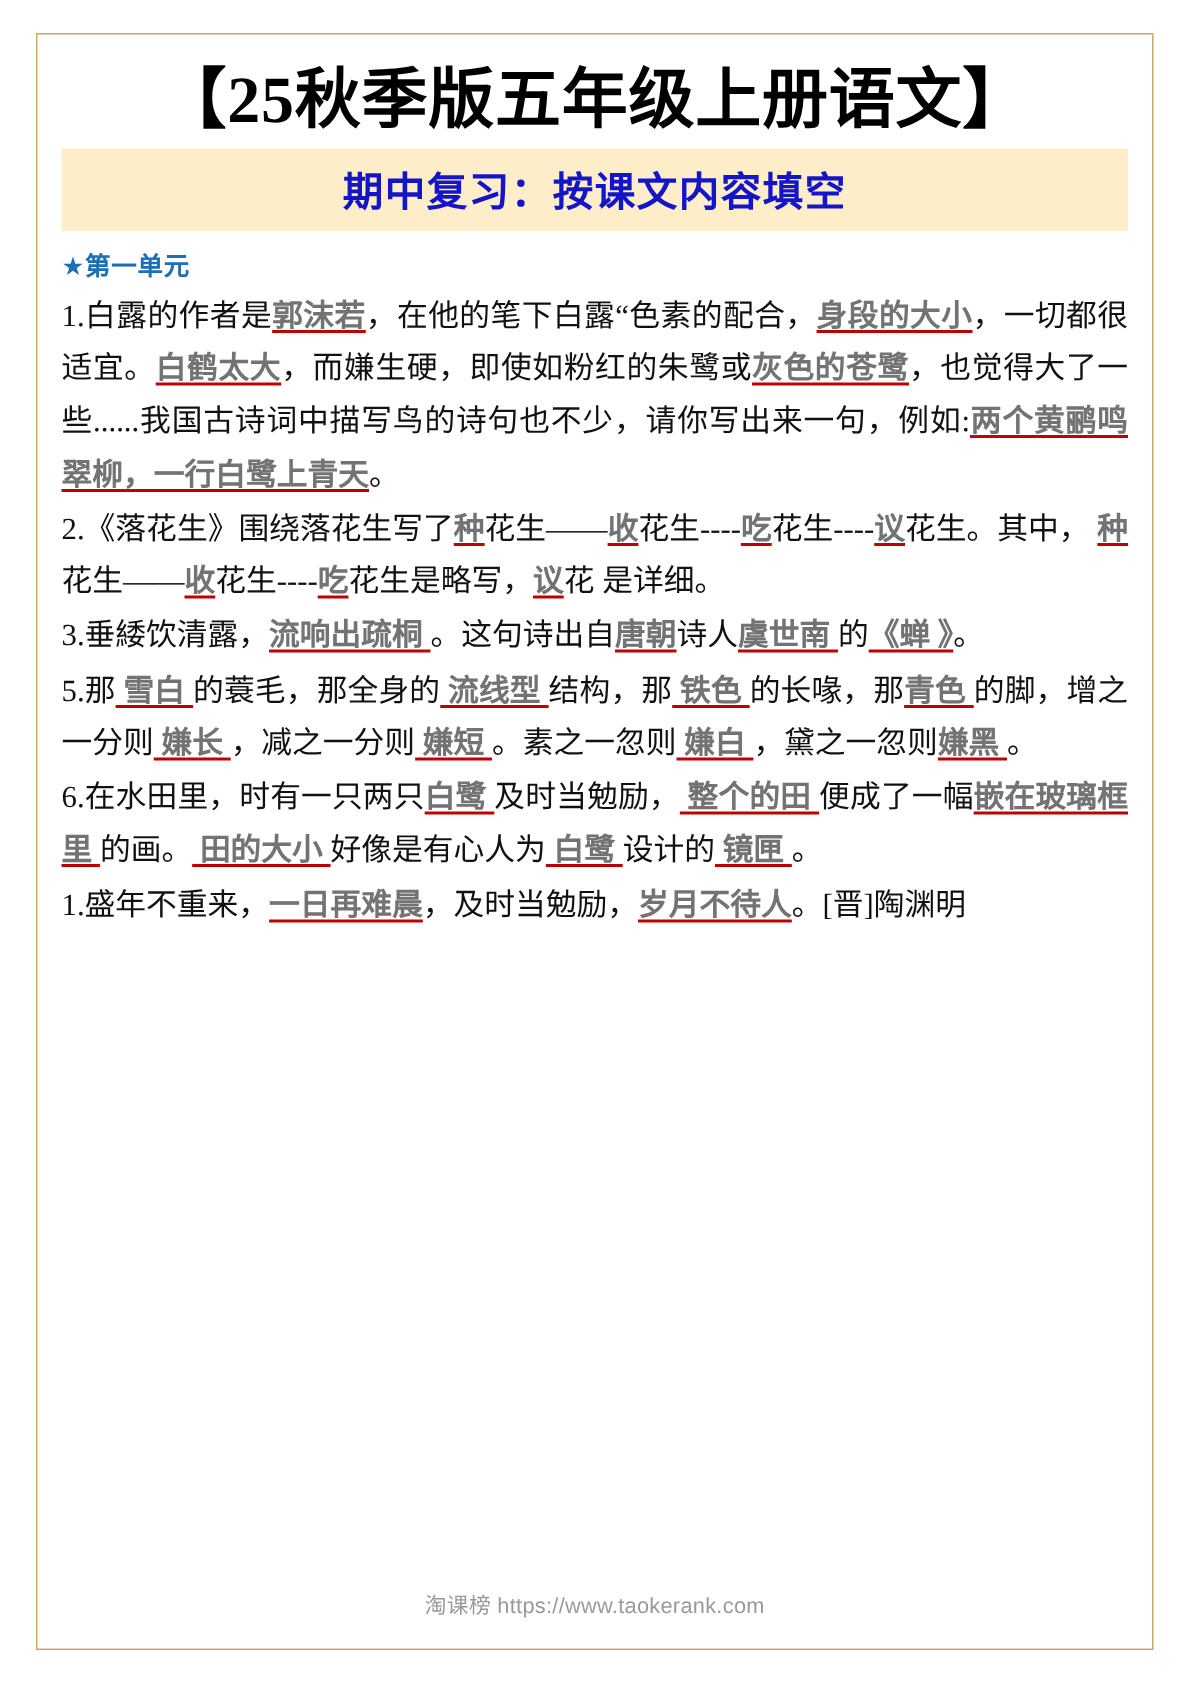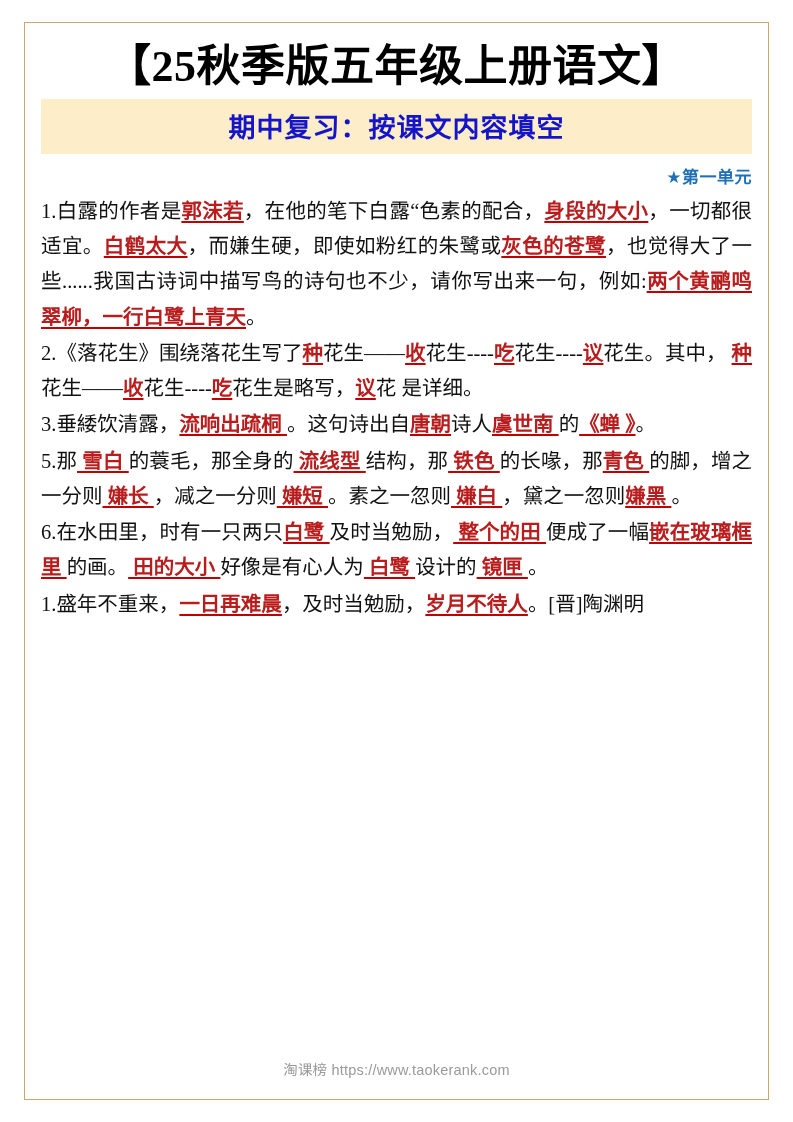--- a/index.html
+++ b/index.html
@@ -61,21 +61,21 @@
     font-family: "Liberation Serif", "DejaVu Serif", serif;
     font-weight: bold;
     font-size: 27px;
     color: #1414c8;
     letter-spacing: 1px;
     white-space: nowrap;
   }
 
   
   .unit-heading {
-    text-align: right;
+    text-align: left;
     color: #1f6fb5;
     font-family: "Liberation Sans", "DejaVu Sans", sans-serif;
     font-weight: bold;
     font-size: 17px;
     margin: 9px 0 6px 0;
     letter-spacing: 0.5px;
   }
 
   
   .items { margin: 0; padding: 0; }
@@ -83,21 +83,21 @@
     font-family: "Liberation Serif", "DejaVu Serif", serif;
     font-size: 20.5px;
     line-height: 1.72;
     color: #111111;
     text-align: justify;
     text-justify: inter-ideograph;
     margin: 0 0 1px 0;
     word-break: break-all;
   }
   .item .ans {
-    color: #b91c1c;
+    color: #737373;
     font-weight: bold;
     text-decoration: underline;
     text-decoration-color: #c00000;
     text-underline-offset: 3px;
     text-decoration-thickness: 1.5px;
   }
 
   
   .footer {
     position: absolute;

